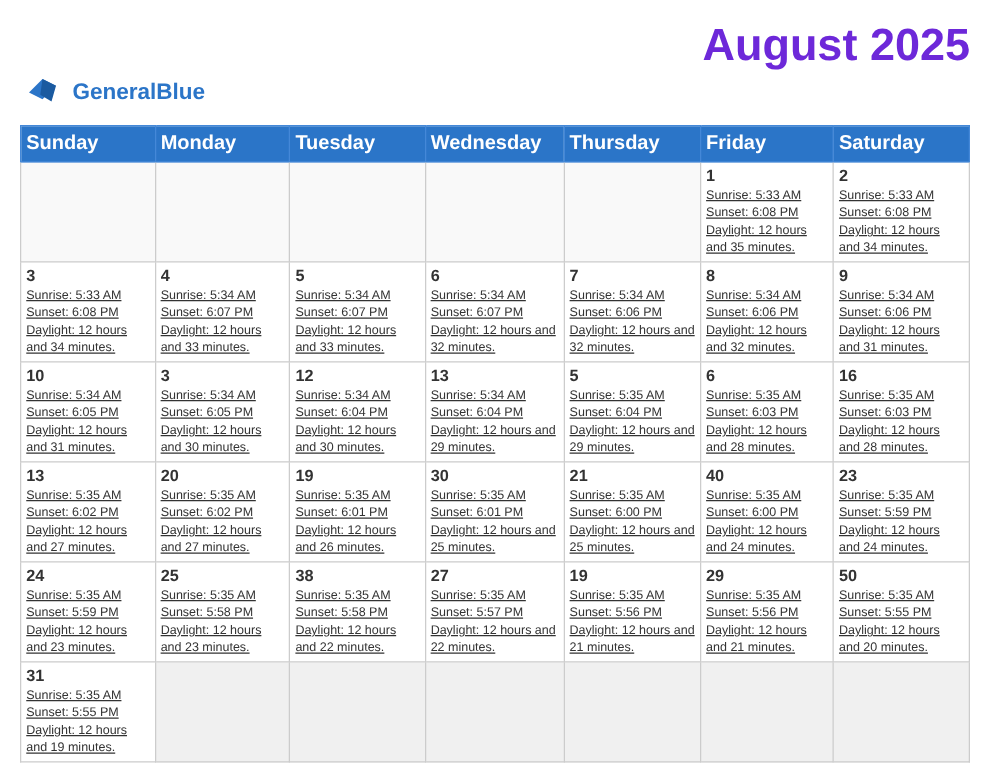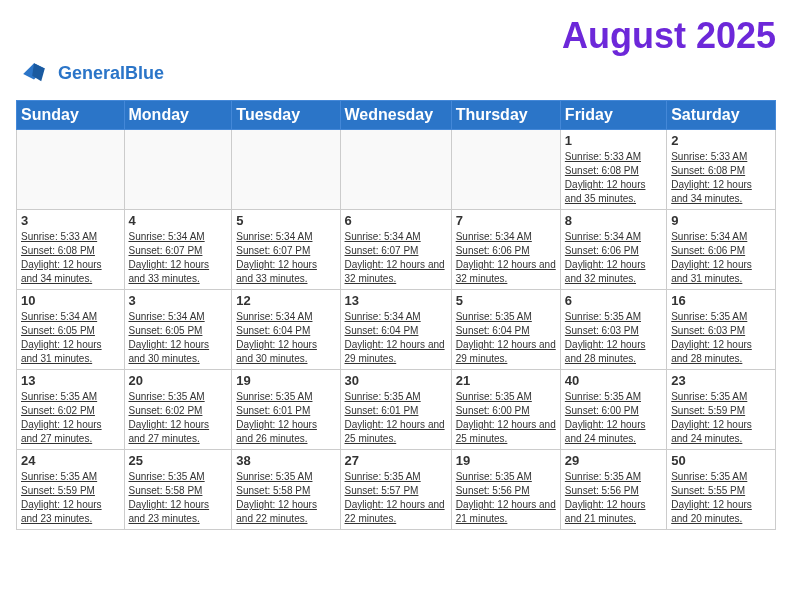--- a/index.html
+++ b/index.html
@@ -312,14 +312,28 @@
 Sunset: 5:56 PM
 Daylight: 12 hours and 21 minutes.</div>
         </td>
         <td>
           <span class="day-number">50</span>
           <div class="day-info" style="white-space: pre-line;">Sunrise: 5:35 AM
 Sunset: 5:55 PM
 Daylight: 12 hours and 20 minutes.</div>
         </td>
       </tr>
+      <tr>
+        <td>
+          <span class="day-number">31</span>
+          <div class="day-info" style="white-space: pre-line;">Sunrise: 5:35 AM
+Sunset: 5:55 PM
+Daylight: 12 hours and 19 minutes.</div>
+        </td>
+        <td class="last-row"></td>
+        <td class="last-row"></td>
+        <td class="last-row"></td>
+        <td class="last-row"></td>
+        <td class="last-row"></td>
+        <td class="last-row"></td>
+      </tr>
     </tbody>
 </table>
 
 </body></html>

